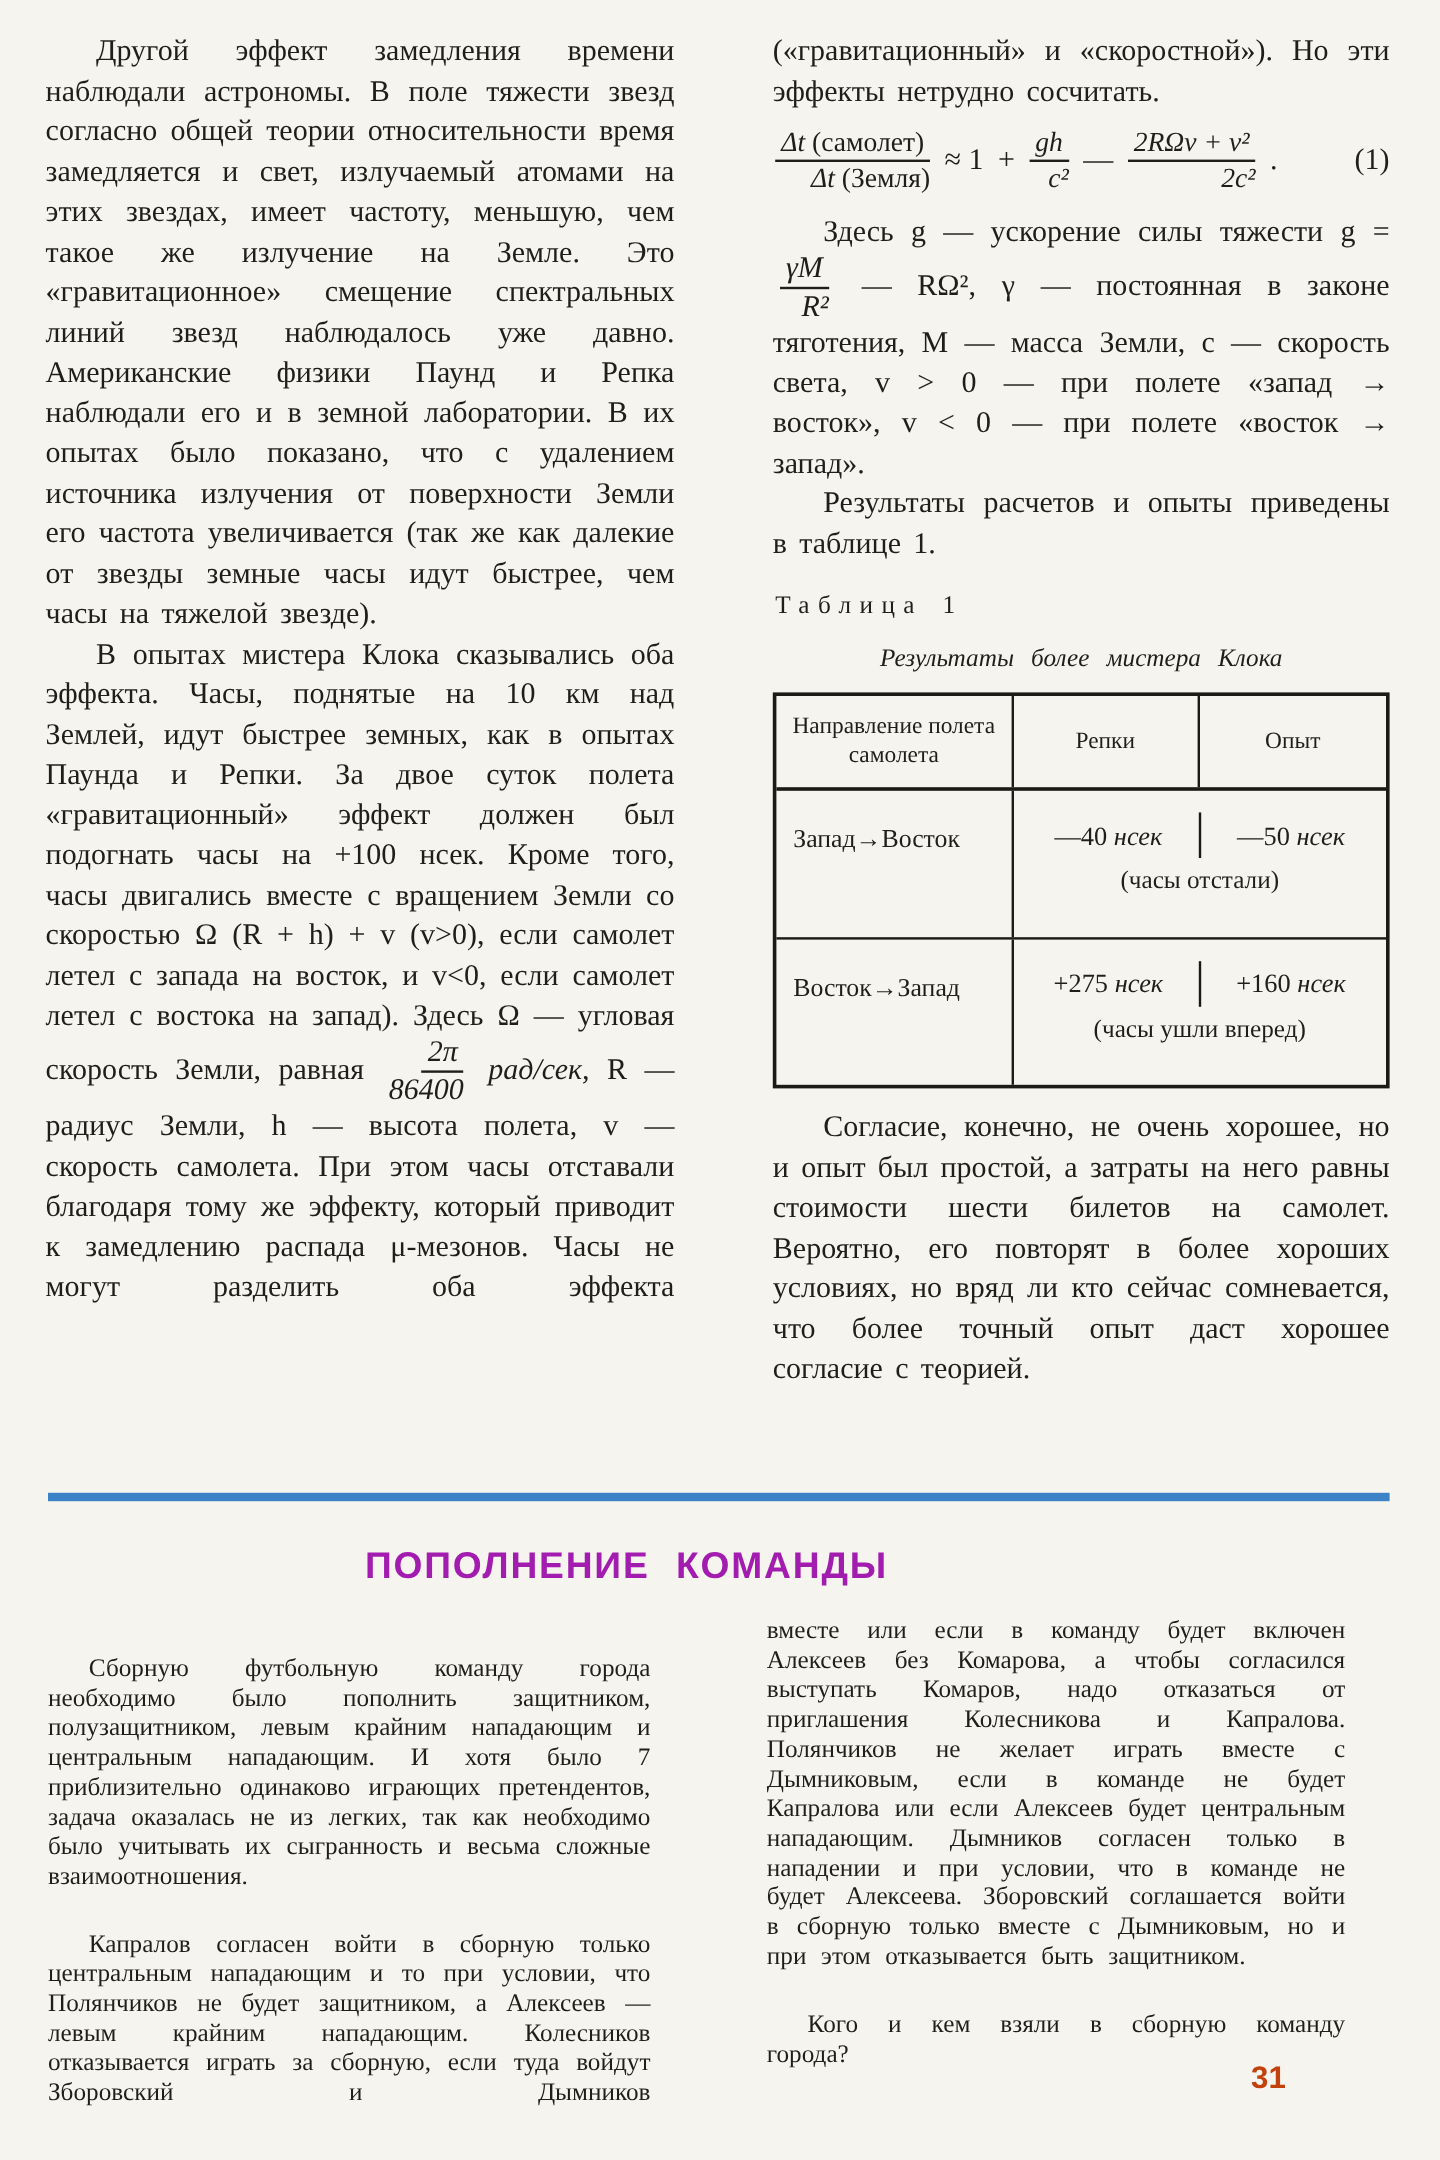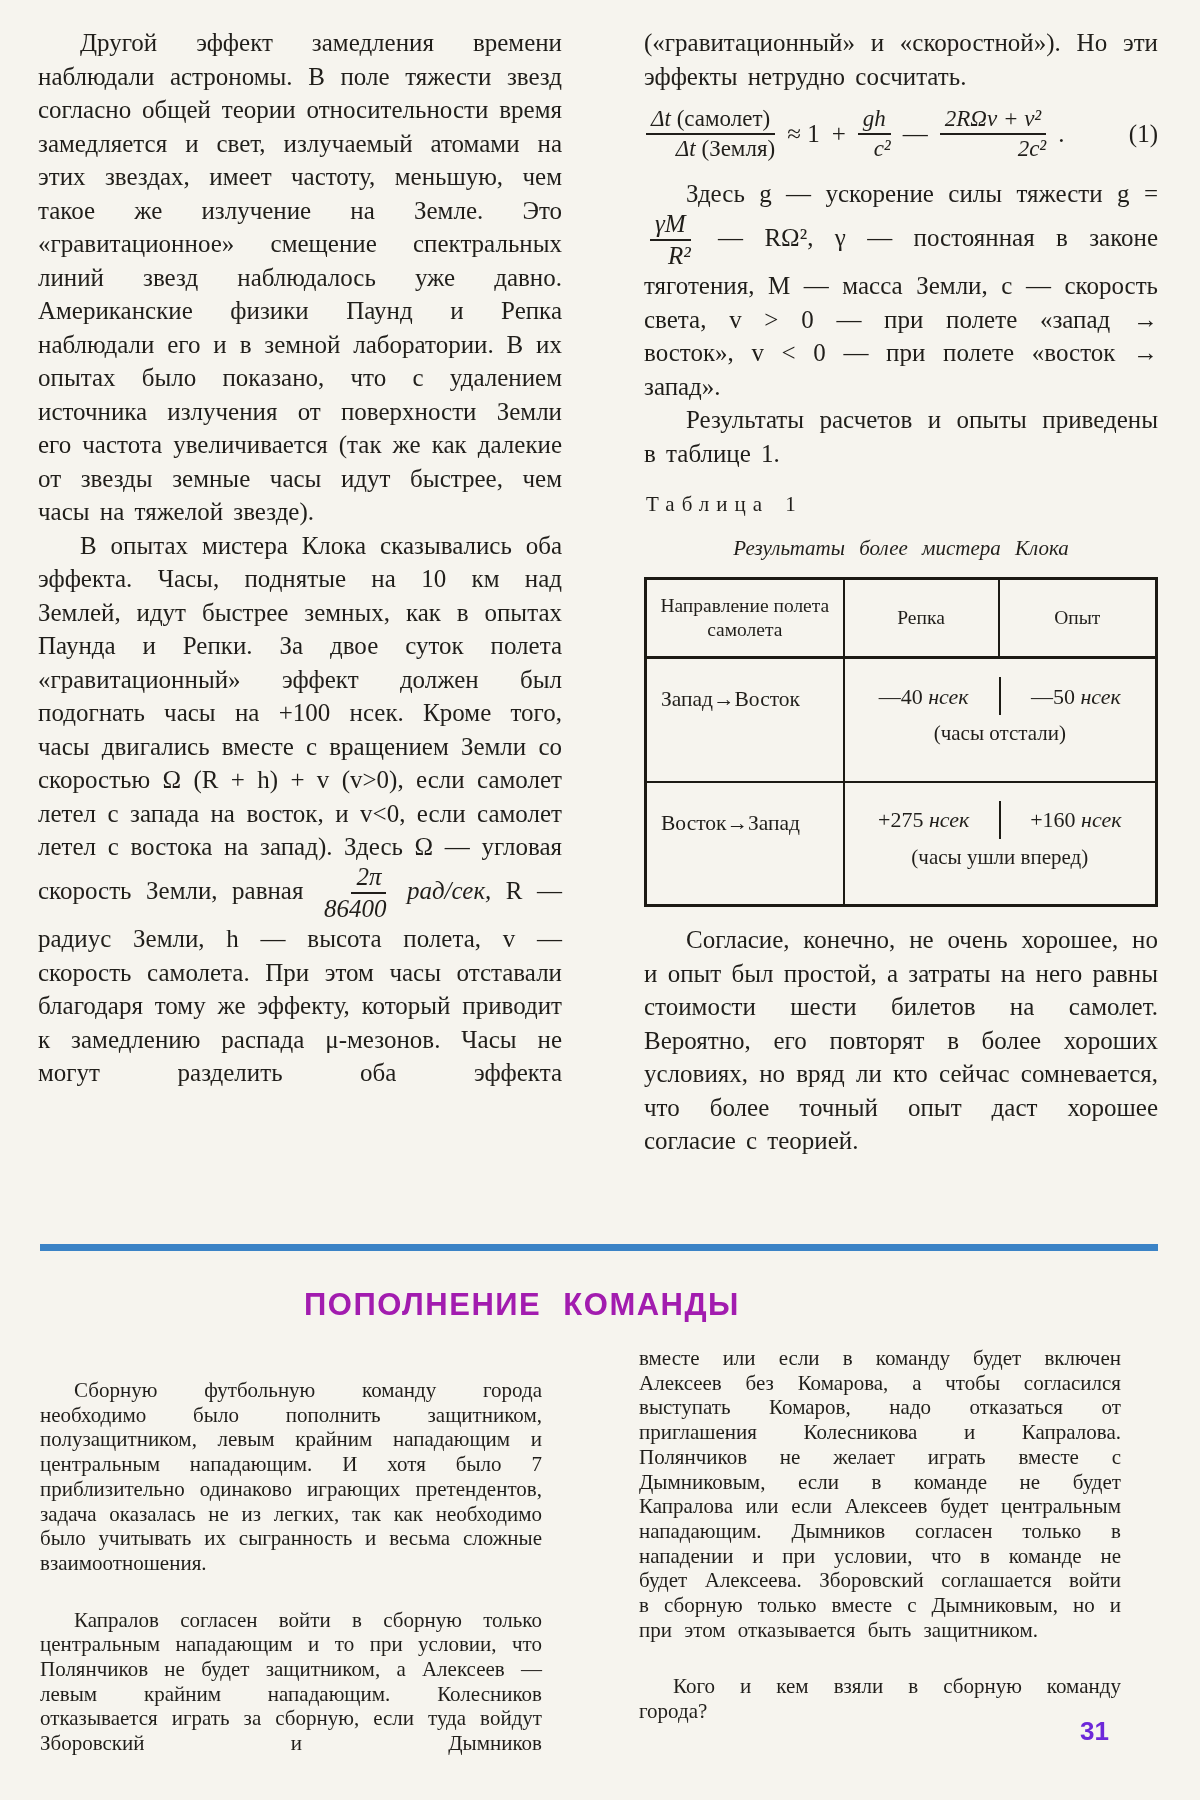--- a/index.html
+++ b/index.html
@@ -78,23 +78,23 @@
     text-align:justify;word-spacing:7px;
   }
   .a2left{left:40px;width:502px;}
   .a2right{left:639px;width:482px;}
   .a2col .indent{text-indent:34px;margin-top:32px;}
   .signature{
     text-align:right;font-style:italic;font-size:22.5px;
     margin-top:8px;word-spacing:10px;letter-spacing:1px;
   }
   .pagenum{
-    position:absolute;left:1080px;top:1716px;width:80px;text-align:left;
+    position:absolute;left:1017px;top:1716px;width:80px;text-align:center;
     font-family:"Liberation Sans","DejaVu Sans",sans-serif;
-    font-weight:700;font-size:26px;color:#6d28d9;
+    font-weight:700;font-size:26px;color:#c2410c;
   }
 </style>
 </head>
 <body>
 
 <div class="page">
 
   <section class="a1col a1left">
     <p class="indent">Другой эффект замедления времени наблюдали астрономы. В поле тяжести звезд согласно общей теории относительности время замедляется и свет, излучаемый атомами на этих звездах, имеет частоту, меньшую, чем такое же излучение на Земле. Это «гравитационное» смещение спектральных линий звезд наблюдалось уже давно. Американские физики Паунд и Репка наблюдали его и в земной лаборатории. В их опытах было показано, что с удалением источника излучения от поверхности Земли его частота увеличивается (так же как далекие от звезды земные часы идут быстрее, чем часы на тяжелой звезде).</p>
     <p class="indent justlast">
@@ -141,21 +141,21 @@
     </p>
 
     <p class="indent">Результаты расчетов и опыты приведены в таблице 1.</p>
 
     <div class="tbl-label">Таблица 1</div>
     <div class="tbl-caption">Результаты более мистера Клока</div>
 
     <div class="t1">
       <div class="t1-hdr">
         <div class="h">Направление полета самолета</div>
-        <div class="h">Репка</div>
+        <div class="h">Репки</div>
         <div class="h">Опыт</div>
       </div>
 
       <div class="t1-row">
         <div class="dir">Запад→Восток</div>
         <div class="vals">
           <div class="nums">
             <div class="v"><span>—40</span> <span class="it">нсек</span></div>
             <div class="vsep"></div>
             <div class="v"><span>—50</span> <span class="it">нсек</span></div>

